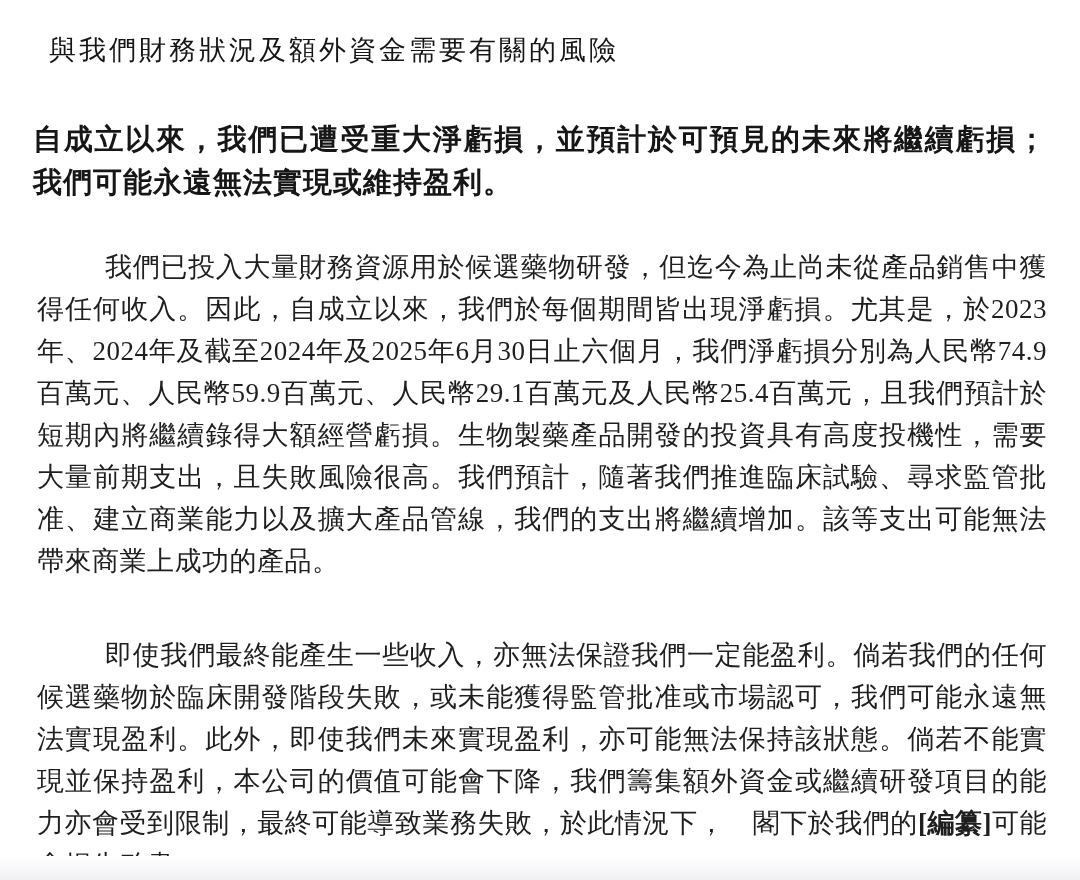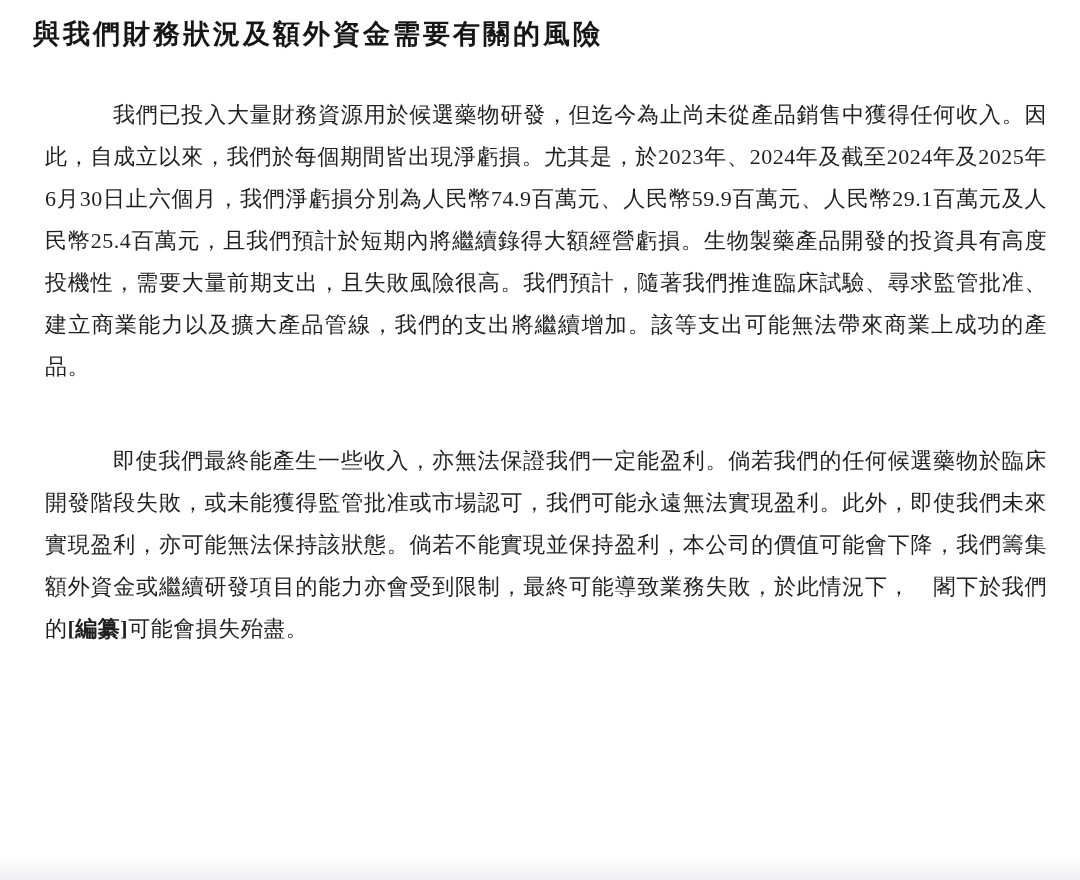--- a/index.html
+++ b/index.html
@@ -15,42 +15,42 @@
     font-family: "Liberation Serif", "DejaVu Serif", serif;
   }
   .page {
     position: relative;
     box-sizing: border-box;
     width: 1080px;
     height: 880px;
     padding: 16px 33px 0 33px;
   }
   .heading {
-    margin: 0;
+    margin: 16px;
     font-family: "Liberation Sans", "DejaVu Sans", sans-serif;
-    font-weight: bold;
+    font-weight: normal;
     font-size: 27px;
     line-height: 36px;
     letter-spacing: 3px;
     color: var(--heading-color, #161616);
   }
   .statement {
     margin: 50px 0 0 0;
     font-family: "Liberation Sans", "DejaVu Sans", sans-serif;
     font-weight: bold;
     font-size: 29px;
     line-height: 43px;
     letter-spacing: 1px;
     text-align: justify;
     text-justify: inter-ideograph;
     color: var(--heading-color, #161616);
   }
   .body-para {
-    margin: 42px 0 0 12px;
-    font-size: 22px;
+    margin: 42px 0 0 4px;
+    font-size: 27px;
     line-height: 42px;
     text-align: justify;
     text-justify: inter-ideograph;
     letter-spacing: 0.5px;
   }
   #paragraphs .body-para + .body-para {
     margin-top: 52px;
     font-family: Liberation Serif, serif;
   }
   .body-para.indent {
@@ -67,20 +67,21 @@
     height: 24px;
     background: linear-gradient(to bottom, var(--page-bg, #ffffff), var(--bottom-edge-color, #f0f0f2));
   }
 </style>
 </head>
 <body>
 
 <div class="page">
   <h1 class="heading">與我們財務狀況及額外資金需要有關的風險</h1>
 
+  <p class="statement">自成立以來，我們已遭受重大淨虧損，並預計於可預見的未來將繼續虧損；我們可能永遠無法實現或維持盈利。</p>
 
   <div id="paragraphs">
       <p class="body-para indent"><span>我們已投入大量財務資源用於候選藥物研發，但迄今為止尚未從產品銷售中獲得任何收入。因此，自成立以來，我們於每個期間皆出現淨虧損。尤其是，於2023年、2024年及截至2024年及2025年6月30日止六個月，我們淨虧損分別為人民幣74.9百萬元、人民幣59.9百萬元、人民幣29.1百萬元及人民幣25.4百萬元，且我們預計於短期內將繼續錄得大額經營虧損。生物製藥產品開發的投資具有高度投機性，需要大量前期支出，且失敗風險很高。我們預計，隨著我們推進臨床試驗、尋求監管批准、建立商業能力以及擴大產品管線，我們的支出將繼續增加。該等支出可能無法帶來商業上成功的產品。</span></p>
       <p class="body-para indent"><span>即使我們最終能產生一些收入，亦無法保證我們一定能盈利。倘若我們的任何候選藥物於臨床開發階段失敗，或未能獲得監管批准或市場認可，我們可能永遠無法實現盈利。此外，即使我們未來實現盈利，亦可能無法保持該狀態。倘若不能實現並保持盈利，本公司的價值可能會下降，我們籌集額外資金或繼續研發項目的能力亦會受到限制，最終可能導致業務失敗，於此情況下，　閣下於我們的</span><span class="seg-bold">[編纂]</span><span>可能會損失殆盡。</span></p>
     </div>
 
   <div class="bottom-edge"></div>
 </div>
 
 </body></html>

